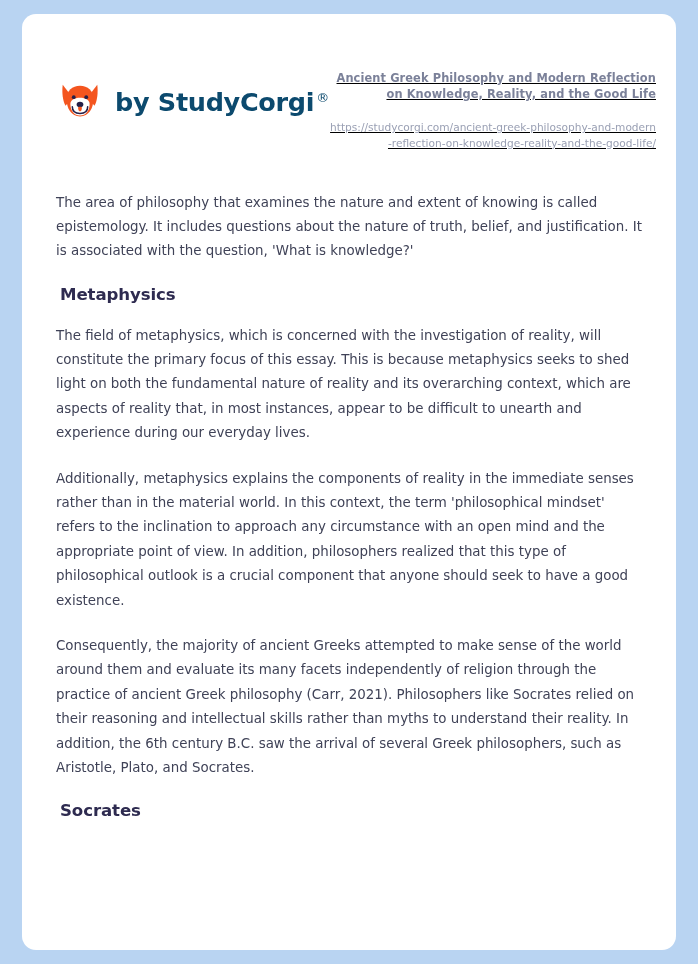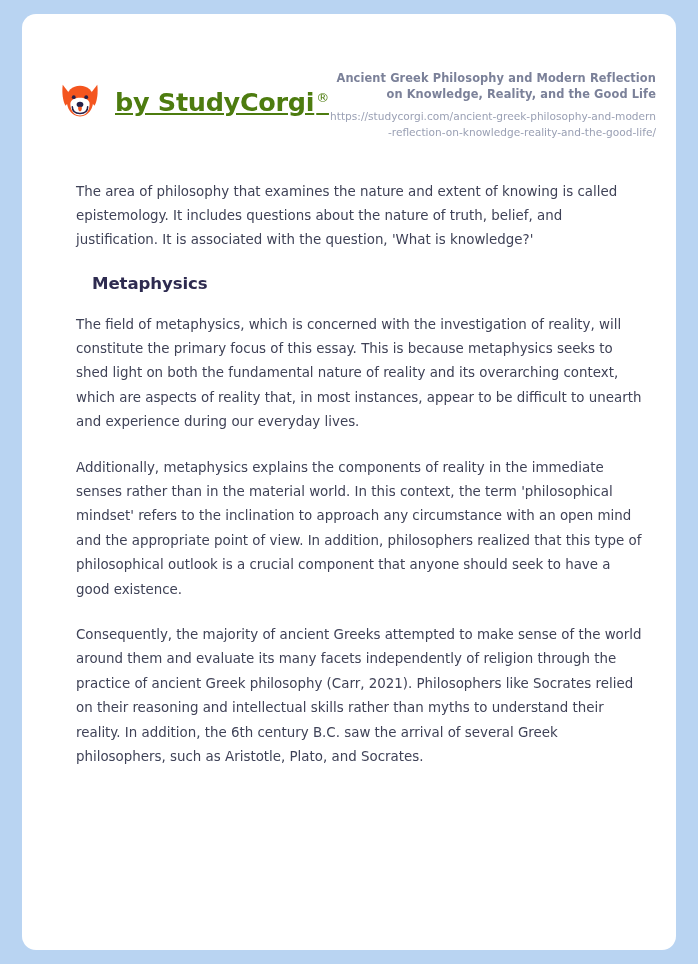--- a/index.html
+++ b/index.html
@@ -45,75 +45,75 @@
   .brand-logo {
     width: 48px;
     height: 48px;
     flex: 0 0 auto;
     display: block;
   }
 
   .brand-text {
     font-size: 25.5px;
     font-weight: 700;
-    color: #4d7c0f;
+    color: #0c4a6e;
     letter-spacing: -0.3px;
     white-space: nowrap;
     font-family: "DejaVu Sans", sans-serif;
-    text-decoration: underline;
   }
 
   .brand-text .reg {
     font-size: 13px;
     vertical-align: super;
     font-weight: 400;
     margin-left: 2px;
   }
 
   .doc-meta {
     flex: 0 1 auto;
     text-align: right;
     max-width: 340px;
     padding-top: 7px;
+    text-decoration: underline;
   }
 
   .doc-title {
     font-size: 11.4px;
     font-weight: 700;
     line-height: 1.38;
     color: #7b8199;
     letter-spacing: 0.1px;
   }
 
   .doc-url {
-    margin-top: 7px;
+    margin-top: 18px;
     font-size: 10.6px;
     line-height: 1.42;
     color: #9aa0b4;
     word-break: break-all;
   }
 
   
   .content {
-    padding: 40px 32px 0 54px;
+    padding: 40px 32px 0 34px;
   }
 
   .para {
     font-size: 13.4px;
     line-height: 1.82;
     color: #3f4257;
     margin-bottom: 21px;
     text-align: left;
   }
 
   .h2 {
     font-size: 16.6px;
     font-weight: 700;
     color: #2e2b50;
-    margin: 11px 0 20px 16px;
+    margin: 11px 0 20px 4px;
     letter-spacing: -0.1px;
   }
 </style>
 </head>
 <body>
 
 <div class="page">
 
   <div class="header">
 
@@ -138,15 +138,16 @@
     </div>
 
   </div>
 
   <div class="content" id="content-root">
       <p class="para">The area of philosophy that examines the nature and extent of knowing is called epistemology. It includes questions about the nature of truth, belief, and justification. It is associated with the question, 'What is knowledge?'</p>
       <h2 class="h2">Metaphysics</h2>
       <p class="para">The field of metaphysics, which is concerned with the investigation of reality, will constitute the primary focus of this essay. This is because metaphysics seeks to shed light on both the fundamental nature of reality and its overarching context, which are aspects of reality that, in most instances, appear to be difficult to unearth and experience during our everyday lives.</p>
       <p class="para">Additionally, metaphysics explains the components of reality in the immediate senses rather than in the material world. In this context, the term 'philosophical mindset' refers to the inclination to approach any circumstance with an open mind and the appropriate point of view. In addition, philosophers realized that this type of philosophical outlook is a crucial component that anyone should seek to have a good existence.</p>
       <p class="para">Consequently, the majority of ancient Greeks attempted to make sense of the world around them and evaluate its many facets independently of religion through the practice of ancient Greek philosophy (Carr, 2021). Philosophers like Socrates relied on their reasoning and intellectual skills rather than myths to understand their reality. In addition, the 6th century B.C. saw the arrival of several Greek philosophers, such as Aristotle, Plato, and Socrates.</p>
+      <h2 class="h2">Socrates</h2>
     </div>
 
 </div>
 
 </body></html>

